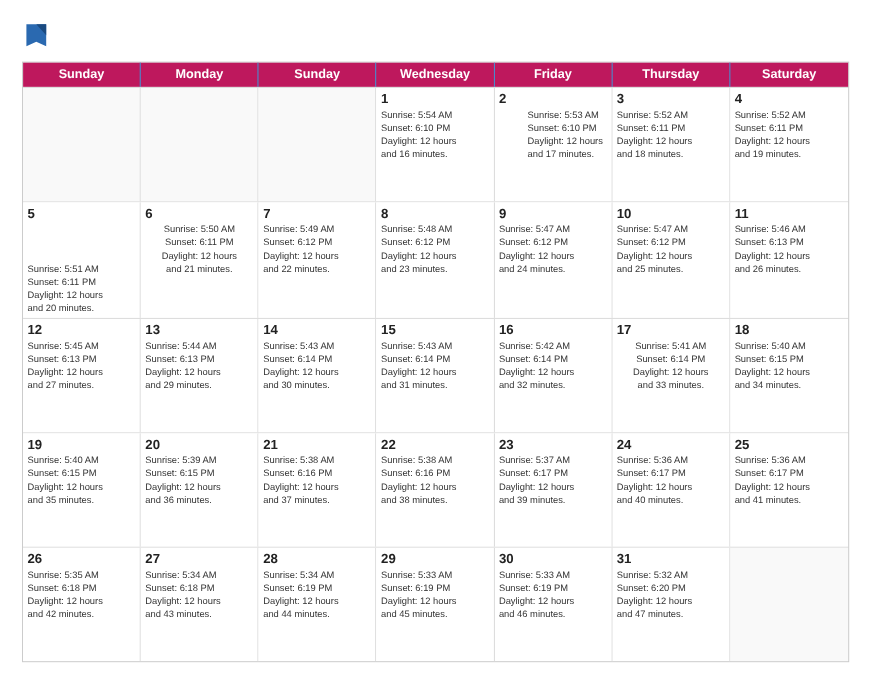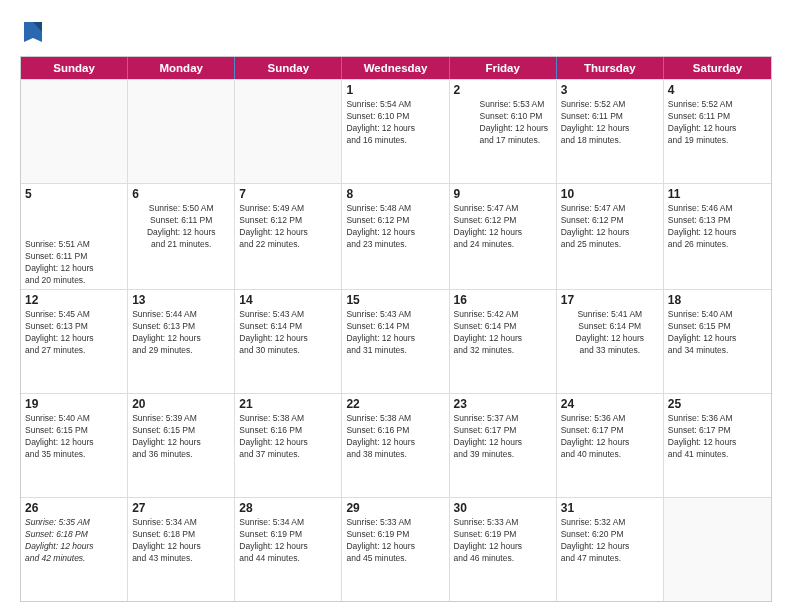--- a/index.html
+++ b/index.html
@@ -330,21 +330,21 @@
             <div class="day-num">25</div>
             <div class="day-info" style="white-space: pre-line;">Sunrise: 5:36 AM
 Sunset: 6:17 PM
 Daylight: 12 hours
 and 41 minutes.</div>
           </div>
         </div>
         <div class="cal-row">
           <div class="cal-cell">
             <div class="day-num">26</div>
-            <div class="day-info" style="white-space: pre-line; font-style: italic;">Sunrise: 5:35 AM
+            <div class="day-info" style="white-space: pre-line;">Sunrise: 5:35 AM
 Sunset: 6:18 PM
 Daylight: 12 hours
 and 42 minutes.</div>
           </div>
           <div class="cal-cell">
             <div class="day-num">27</div>
             <div class="day-info" style="white-space: pre-line;">Sunrise: 5:34 AM
 Sunset: 6:18 PM
 Daylight: 12 hours
 and 43 minutes.</div>

